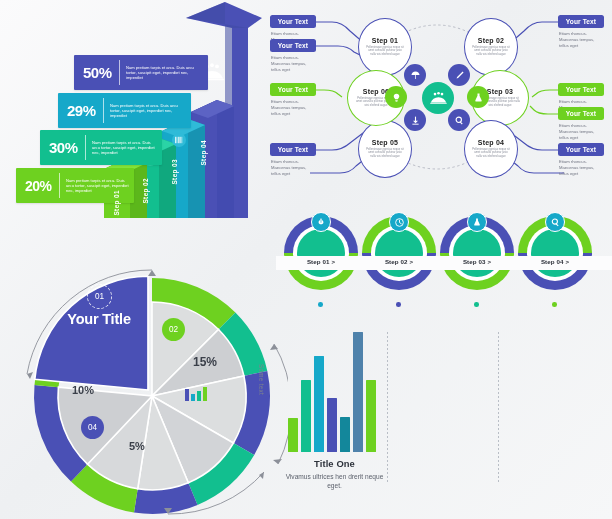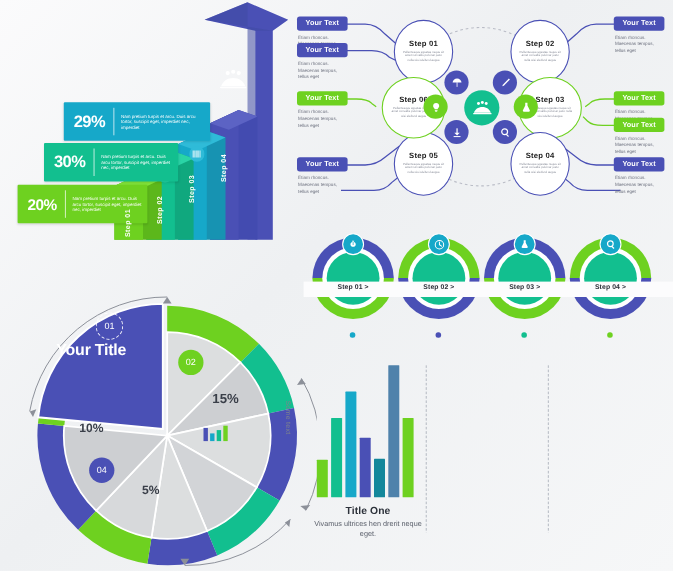--- a/index.html
+++ b/index.html
@@ -137,20 +137,25 @@
     <div class="stair-bar" style="left:40px;top:130px;width:122px;height:35px;background:#12bf8f">
       <span class="stair-pct" style="font-size:15px;margin-left:9px">30%</span>
       <span class="stair-div"></span>
       <span class="stair-txt">Nam pretium turpis et arcu. Duis arcu tortor, suscipit eget, imperdiet nec, imperdiet</span>
     </div>
     <div class="stair-bar" style="left:58px;top:93px;width:133px;height:35px;background:#16a8c9">
       <span class="stair-pct" style="font-size:15px;margin-left:9px">29%</span>
       <span class="stair-div"></span>
       <span class="stair-txt">Nam pretium turpis et arcu. Duis arcu tortor, suscipit eget, imperdiet nec, imperdiet</span>
     </div>
+    <div class="stair-bar" style="left:74px;top:55px;width:134px;height:35px;background:#4a50b5">
+      <span class="stair-pct" style="font-size:15px;margin-left:9px">50%</span>
+      <span class="stair-div"></span>
+      <span class="stair-txt">Nam pretium turpis et arcu. Duis arcu tortor, suscipit eget, imperdiet nec, imperdiet</span>
+    </div>
 
     <span class="step-side-lbl" style="left:113px;top:190px">Step 01</span>
     <span class="step-side-lbl" style="left:142px;top:178px">Step 02</span>
     <span class="step-side-lbl" style="left:171px;top:159px">Step 03</span>
     <span class="step-side-lbl" style="left:200px;top:140px">Step 04</span>
   </div>
 
   <div class="abs" id="flower">
     <svg width="350" height="200" style="position:absolute;left:0;top:0">
       <g fill="none" stroke="#b9bcc6" stroke-width="1" stroke-dasharray="2.4 2.6">
@@ -377,21 +382,21 @@
 
       <g>
         <rect x="183" y="163" width="4" height="12" fill="#4a50b5"></rect>
         <rect x="189" y="168" width="4" height="7" fill="#16a8c9"></rect>
         <rect x="195" y="165" width="4" height="10" fill="#12bf8f"></rect>
         <rect x="201" y="161" width="4" height="14" fill="#6ed120"></rect>
       </g>
     </svg>
 
     <div class="bubble" style="left:85px;top:58px;width:23px;height:23px;border:1px dashed rgba(255,255,255,.85);font-size:8.2px;background:transparent">01</div>
-    <div class="abs" style="left:40px;top:85px;width:82px;text-align:center;color:#fff;font-size:14.5px;font-weight:bold;letter-spacing:-.2px">Your Title</div>
+    <div class="abs" style="left:56px;top:85px;width:82px;text-align:center;color:#fff;font-size:14.5px;font-weight:bold;letter-spacing:-.2px">Your Title</div>
     <div class="bubble" style="left:160px;top:92px;width:23px;height:23px;background:#6ed120;font-size:8.2px">02</div>
     <div class="bubble" style="left:79px;top:190px;width:23px;height:23px;background:#4a50b5;font-size:8.2px">04</div>
 
     <div class="pielbl" style="left:191px;top:129px;font-size:12px">15%</div>
     <div class="pielbl" style="left:70px;top:158px;font-size:11px">10%</div>
     <div class="pielbl" style="left:127px;top:214px;font-size:11px">5%</div>
   </div>
   <div id="sometext">Some text</div>
 
   <div class="abs" id="bars">

